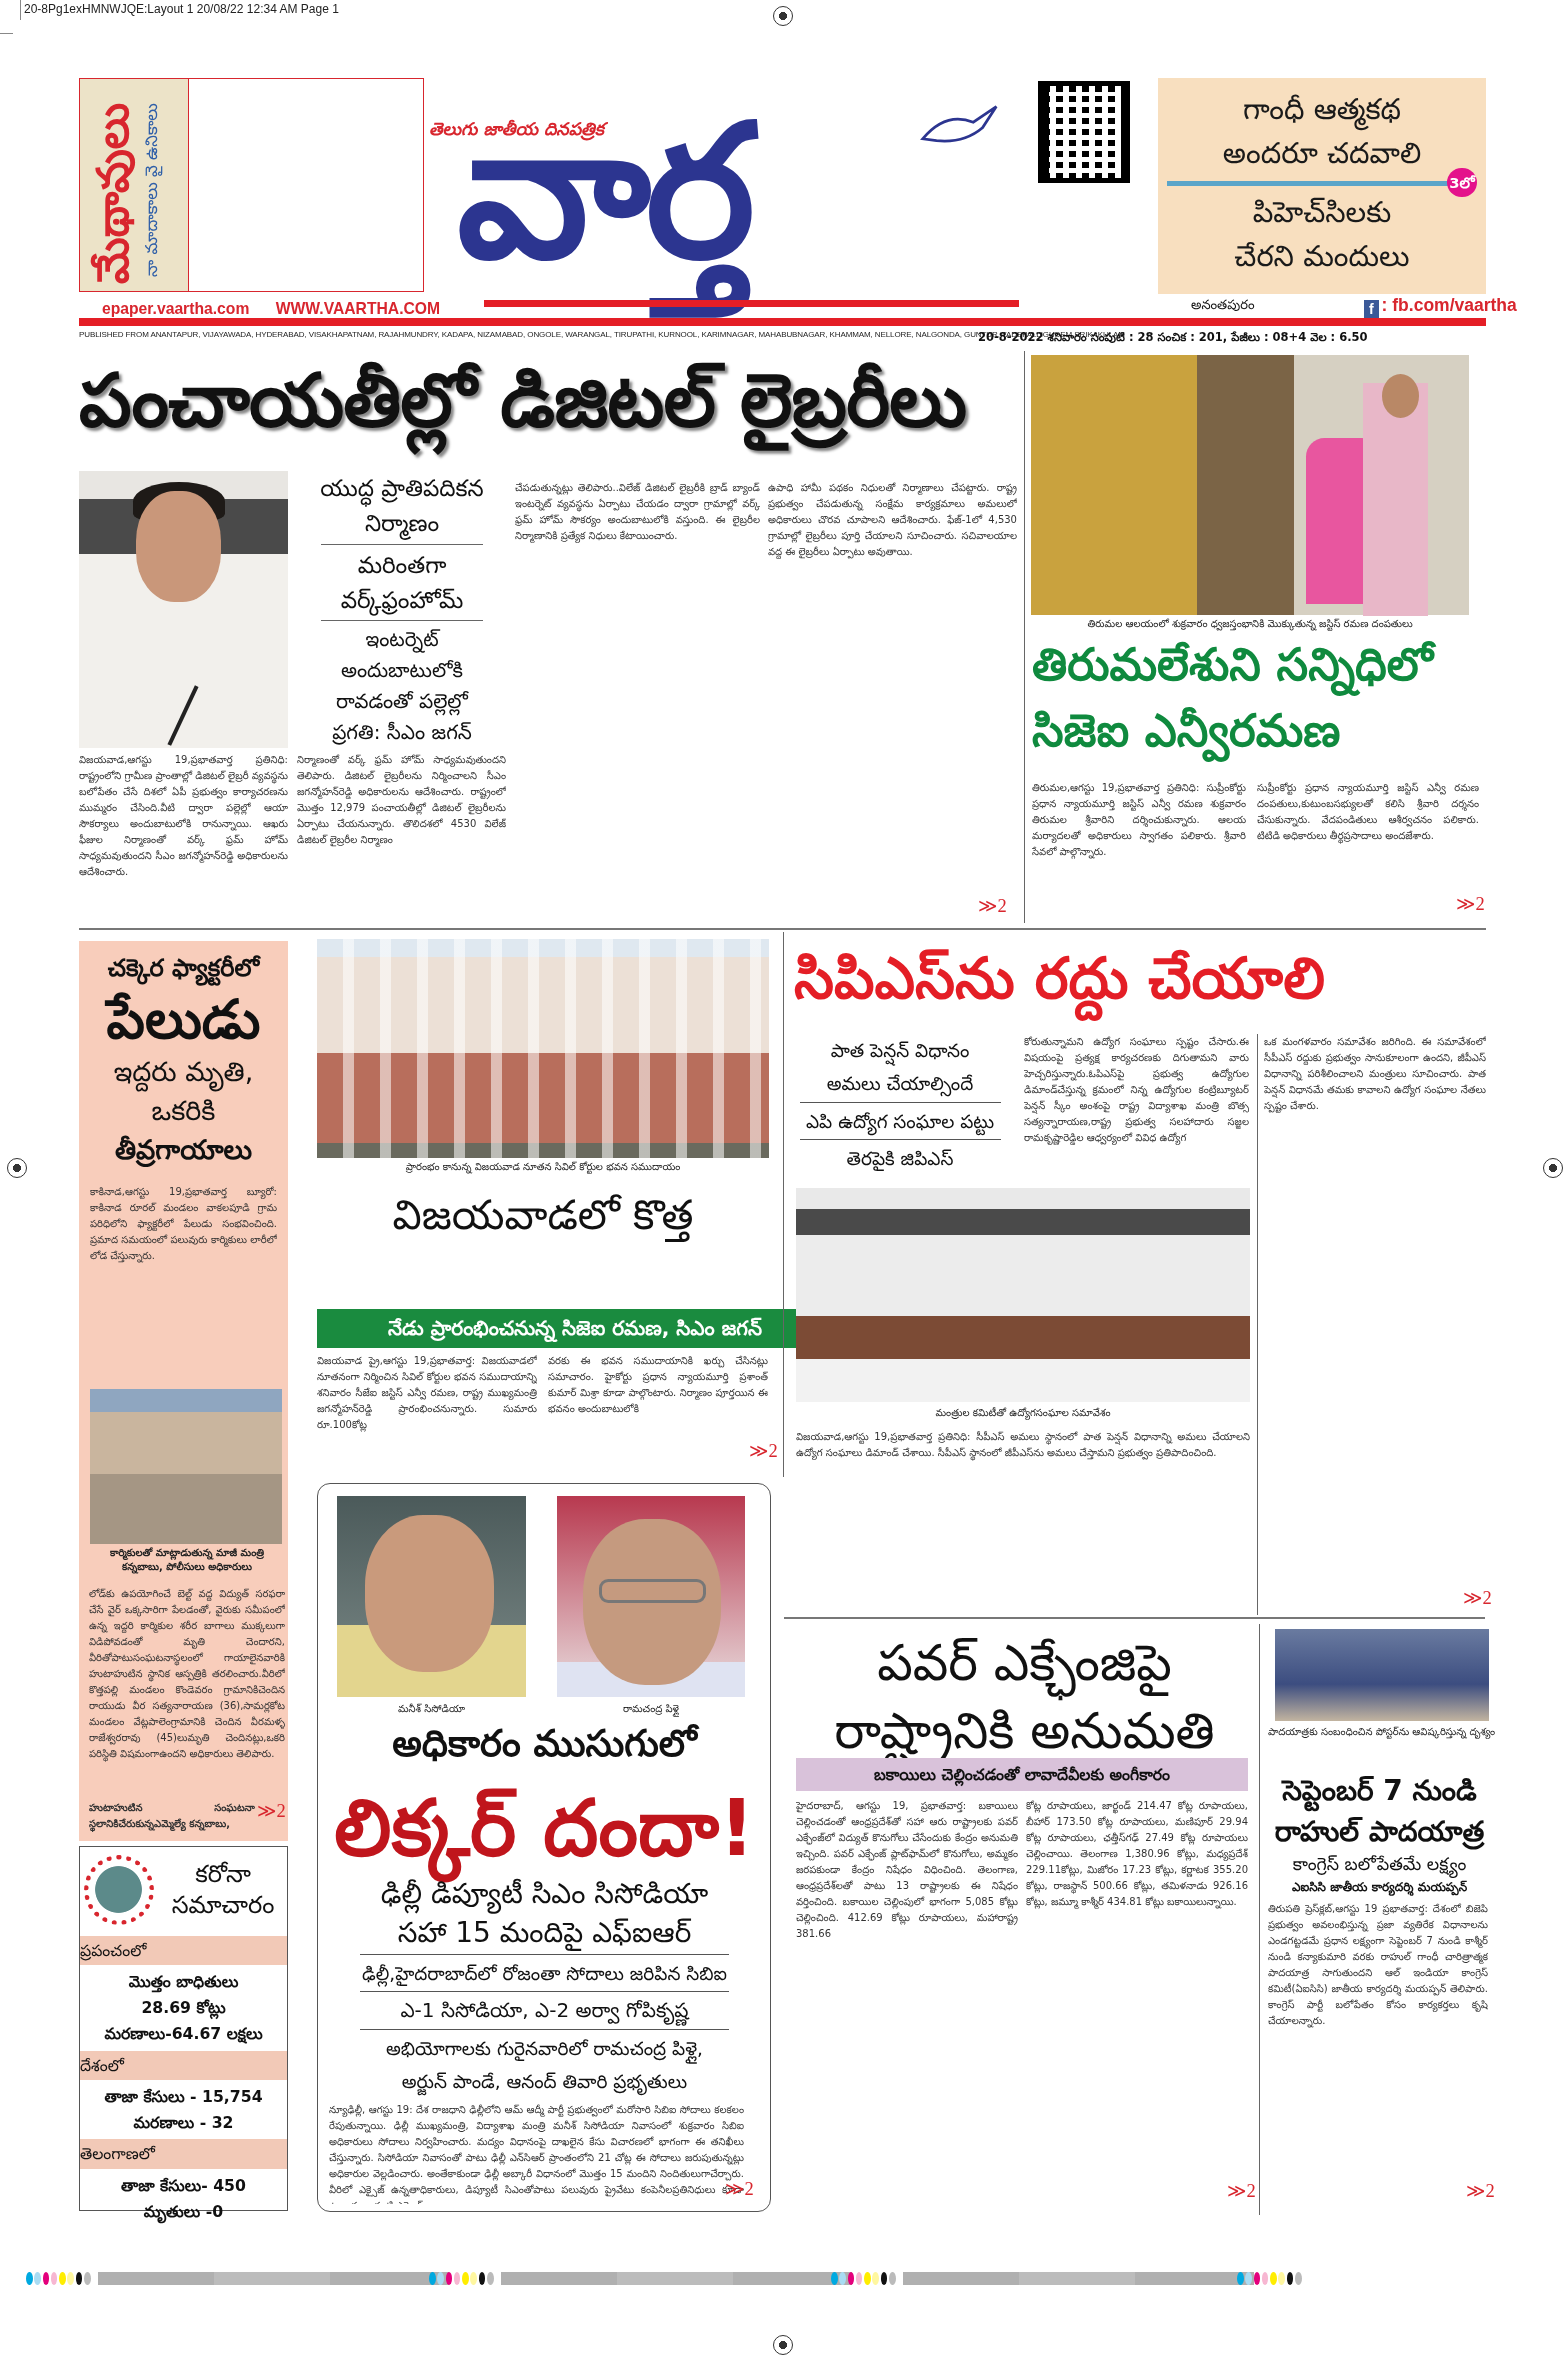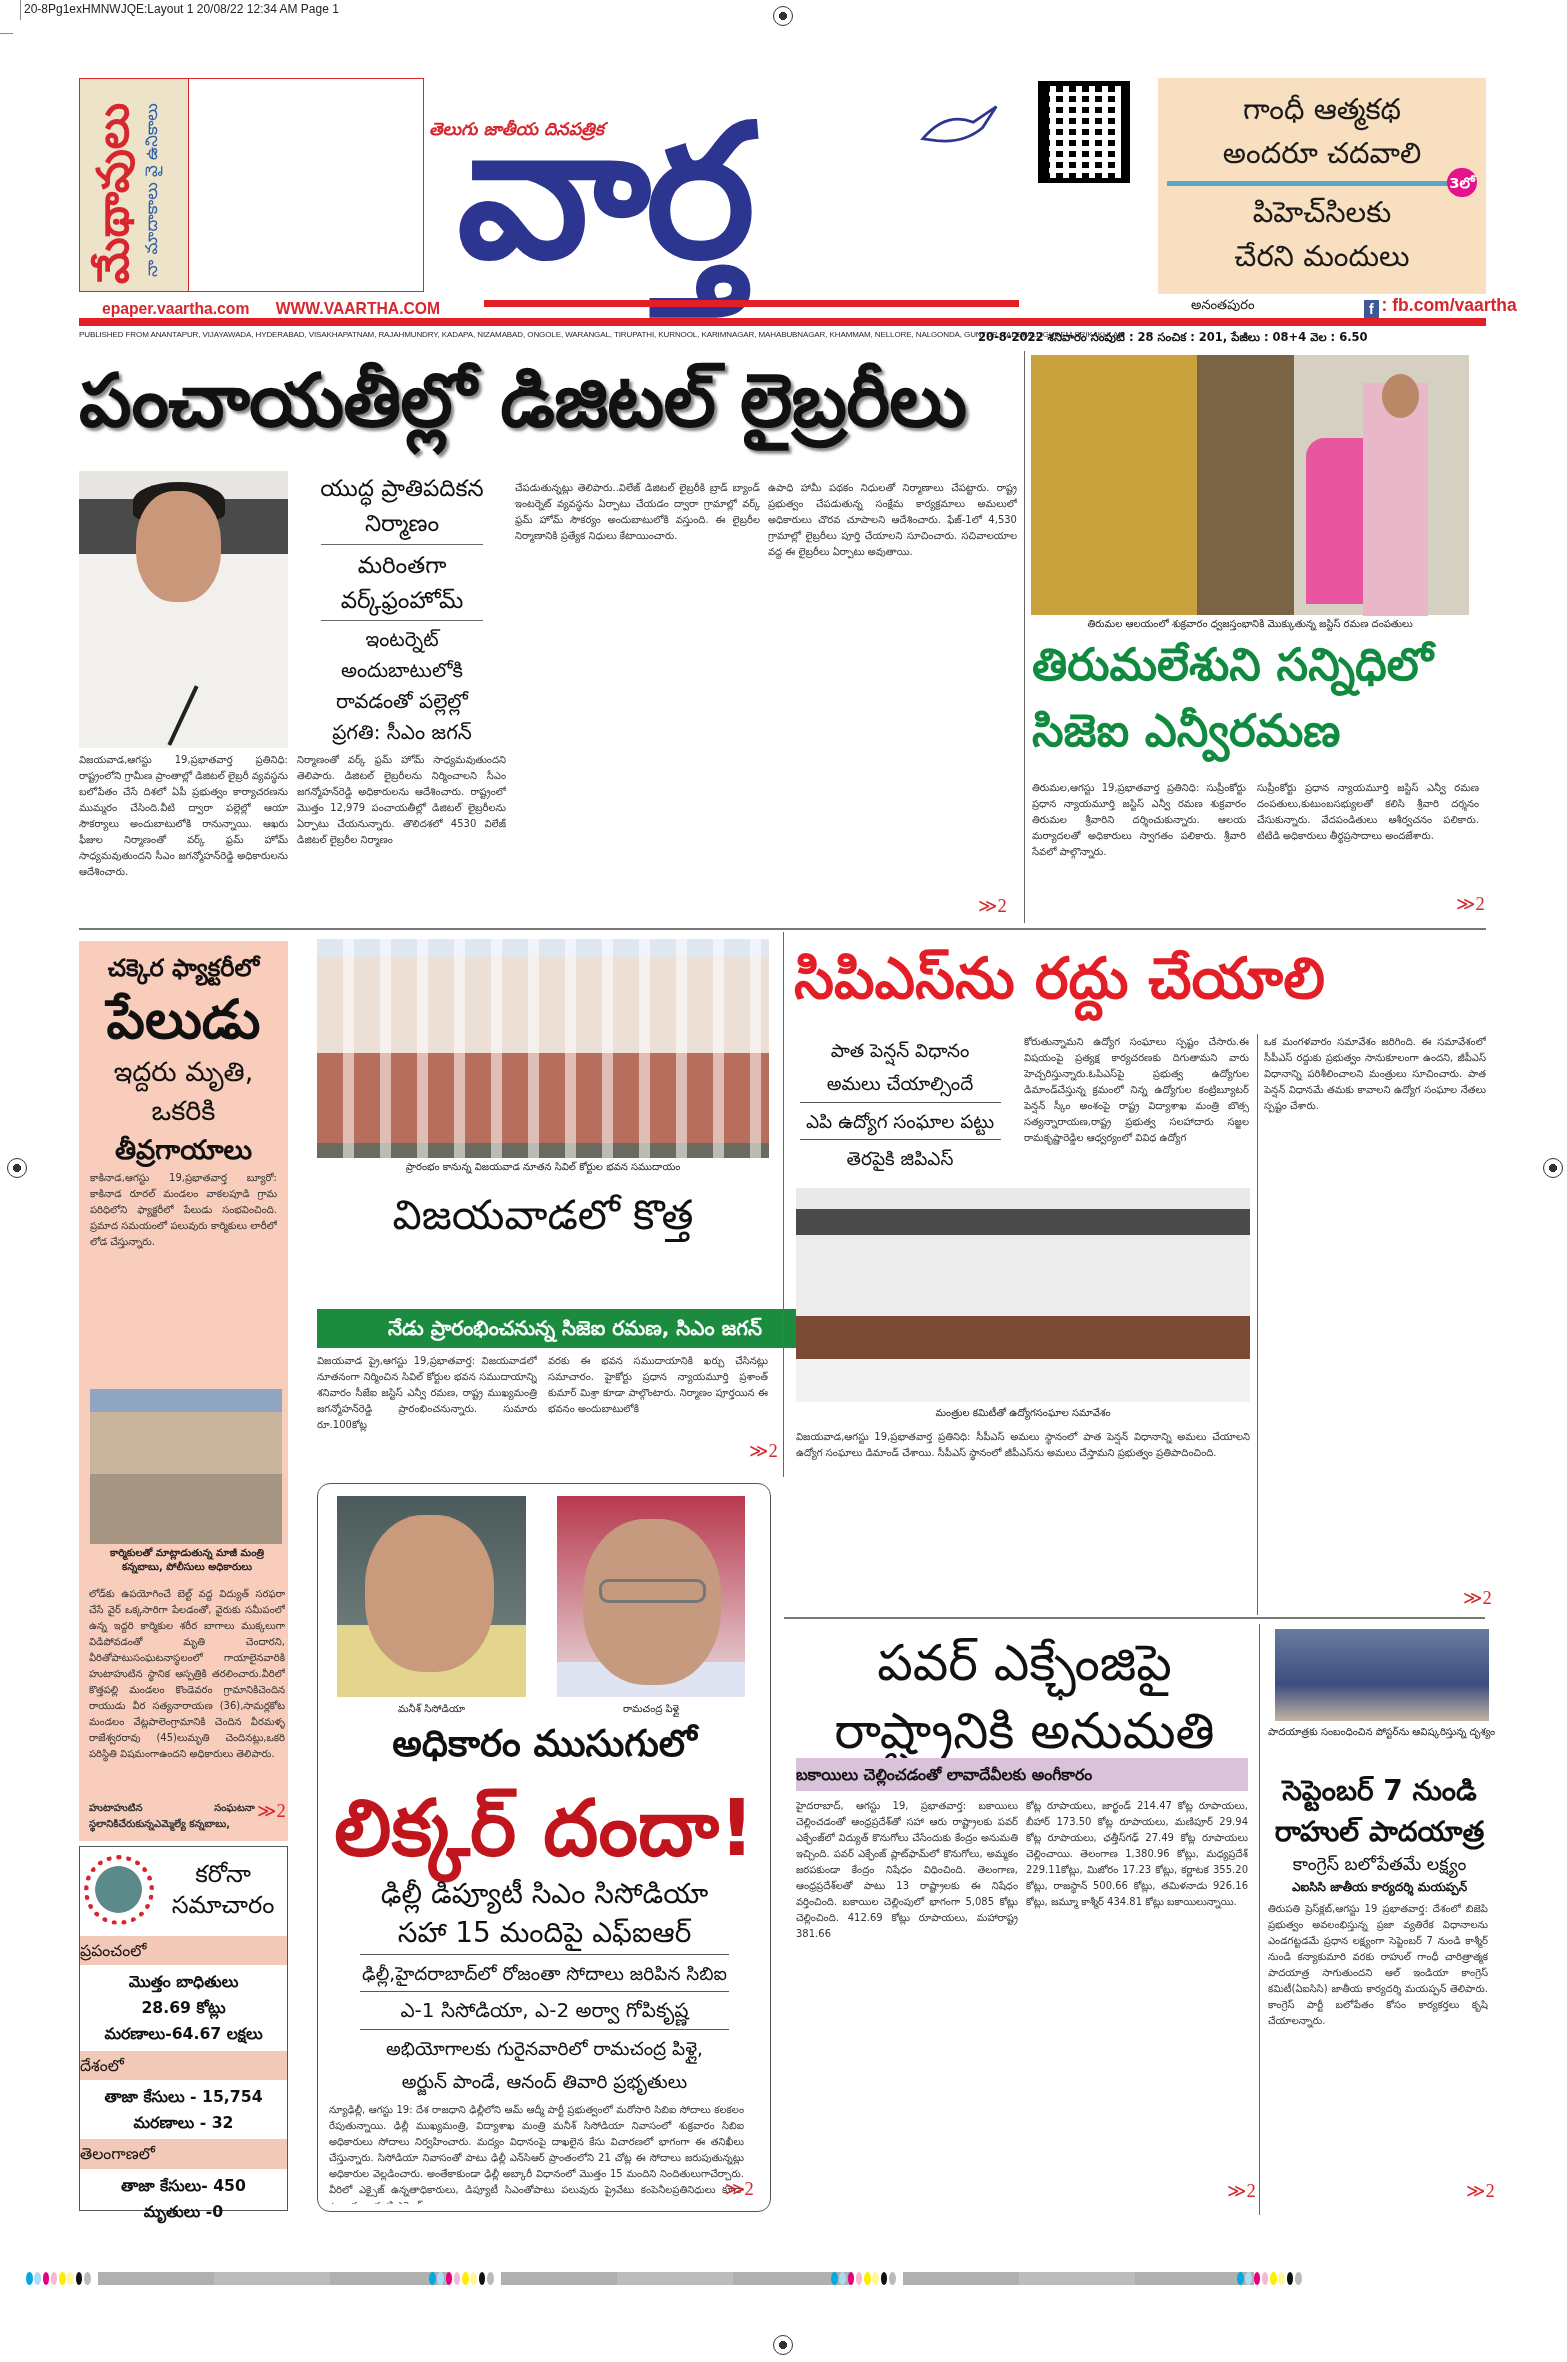--- a/index.html
+++ b/index.html
@@ -84,21 +84,21 @@
 .face-b .f{position:absolute;left:26px;top:23px;width:138px;height:166px;border-radius:45%;background:#c59a7f}
 .face-b .g{position:absolute;left:42px;top:83px;width:107px;height:24px;border:3.7px solid #777;border-radius:9.2px}
 .face-b .s{position:absolute;left:0;top:166px;width:188px;height:35px;background:#dfe3f2}
 .liq-h1{left:323px;top:1718px;width:443px;text-align:center;font-size:37px;font-weight:bold;line-height:52px}
 .liq-h2{left:323px;top:1777px;width:443px;text-align:center;font-size:78px;font-weight:bold;color:#c0151c;line-height:102px}
 .liq-deck{left:323px;top:1874px;width:443px;text-align:center}
 .liq-deck .s1{font-size:28px;line-height:39px}
 .liq-deck .s2{font-size:18.5px;line-height:33px}
 .liq-deck hr{border:none;border-top:0.9px solid #555;margin:1.8px 37px}
 .power-hl{left:794px;top:1629px;width:461px;text-align:center;font-size:50px;line-height:68px}
-.purple-band{left:796px;top:1758px;width:452px;height:33px;background:#d9c2da;font-size:15.7px;font-weight:bold;line-height:33px}
+.purple-band{left:796px;top:1758px;width:452px;height:33px;background:#d9c2da;font-size:15.7px;font-weight:bold;text-align:center;line-height:33px}
 .corona{left:79px;top:1846px;width:209px;height:365px;border:0.9px solid #555}
 .corona .top{display:flex;align-items:center;height:85px}
 .virus{width:59px;height:59px;margin:0 11px 0 9.2px;border-radius:50%;background:radial-gradient(circle,#5c8a8a 55%,transparent 57%);position:relative}
 .virus::before{content:"";position:absolute;inset:-5.5px;border-radius:50%;border:5.5px dotted #d8262e}
 .corona .title{font-size:24px;line-height:31px;text-align:center;flex:1}
 .corona .band{background:#f2c9b7;text-align:left;font-size:15.7px;line-height:29.5px;margin:3.7px 0}
 .corona .val{text-align:center;font-size:15.7px;line-height:26px;font-weight:bold}
 .rahul-photo{left:1275px;top:1629px;width:214px;height:92px;background:linear-gradient(180deg,#6a7ba0,#3c4d80 60%,#c2b4a0)}
 .rahul-hl{left:1264px;top:1770px;width:231px;text-align:center;font-size:28px;font-weight:bold;line-height:41px}
 .rahul-sub{left:1264px;top:1850px;width:231px;text-align:center;font-size:17.5px;line-height:28px}
@@ -195,21 +195,21 @@
 <div class="abs more" style="left:1456px;top:893px">≫<span>2</span></div>
 
 <div class="hrule" style="left:79px;top:928px;width:1407px"></div>
 
 <div class="abs pink-box" style="height:452px">
   <div class="h1">చక్కెర ఫ్యాక్టరీలో</div>
   <div class="h2">పేలుడు</div>
   <div class="h3">ఇద్దరు మృతి,</div>
   <div class="h3">ఒకరికి</div>
   <div class="h3" style="font-weight:bold">తీవ్రగాయాలు</div>
-  <div class="bodytext" style="height:148px;margin-top:1px">కాకినాడ,ఆగస్టు 19,ప్రభాతవార్త బ్యూరో: కాకినాడ రూరల్ మండలం వాకలపూడి గ్రామ పరిధిలోని ఫ్యాక్టరీలో పేలుడు సంభవించింది. ప్రమాద సమయంలో పలువురు కార్మికులు లారీలో లోడ చేస్తున్నారు.</div>
+  <div class="bodytext" style="height:148px;margin-top:15px">కాకినాడ,ఆగస్టు 19,ప్రభాతవార్త బ్యూరో: కాకినాడ రూరల్ మండలం వాకలపూడి గ్రామ పరిధిలోని ఫ్యాక్టరీలో పేలుడు సంభవించింది. ప్రమాద సమయంలో పలువురు కార్మికులు లారీలో లోడ చేస్తున్నారు.</div>
 </div>
 <div class="abs pink-lower"></div>
 <div class="abs crowd"></div>
 <div class="abs cap-small" style="left:89px;top:1547px;width:196px;font-weight:bold">కార్మికులతో మాట్లాడుతున్న మాజీ మంత్రి కన్నబాబు, పోలీసులు అధికారులు</div>
 <div class="col bodytext" style="left:89px;top:1586px;width:196px;height:212px">లోడ్‌కు ఉపయోగించే బెల్ట్ వద్ద విద్యుత్ సరఫరా చేసే వైర్ ఒక్కసారిగా పేలడంతో, వైరుకు సమీపంలో ఉన్న ఇద్దరి కార్మికుల శరీర బాగాలు ముక్కలుగా విడిపోవడంతో మృతి చెందారని, వీరితోపాటుసంఘటనాస్థలంలో గాయాలైనవారికి హుటాహుటిన స్థానిక ఆస్పత్రికి తరలించారు.వీరిలో కొత్తపల్లి మండలం కొండెవరం గ్రామానికిచెందిన రాయుడు వీర సత్యనారాయణ (36),సామర్లకోట మండలం వేట్లపాలెంగ్రామానికి చెందిన వీరమళ్ళ రాజేశ్వరరావు (45)లుమృతి చెందినట్లు,ఒకరి పరిస్థితి విషమంగాఉందని అధికారులు తెలిపారు.</div>
 <div class="col bodytext" style="left:89px;top:1800px;width:166px;height:33px;font-weight:bold">హుటాహుటిన సంఘటనా స్థలానికిచేరుకున్నఎమ్మెల్యే కన్నబాబు,</div>
 <div class="abs more" style="left:257px;top:1800px">≫<span>2</span></div>
 
 <div class="abs building"></div>
 <div class="abs cap-small" style="left:317px;top:1161px;width:452px">ప్రారంభం కానున్న విజయవాడ నూతన సివిల్ కోర్టుల భవన సముదాయం</div>

